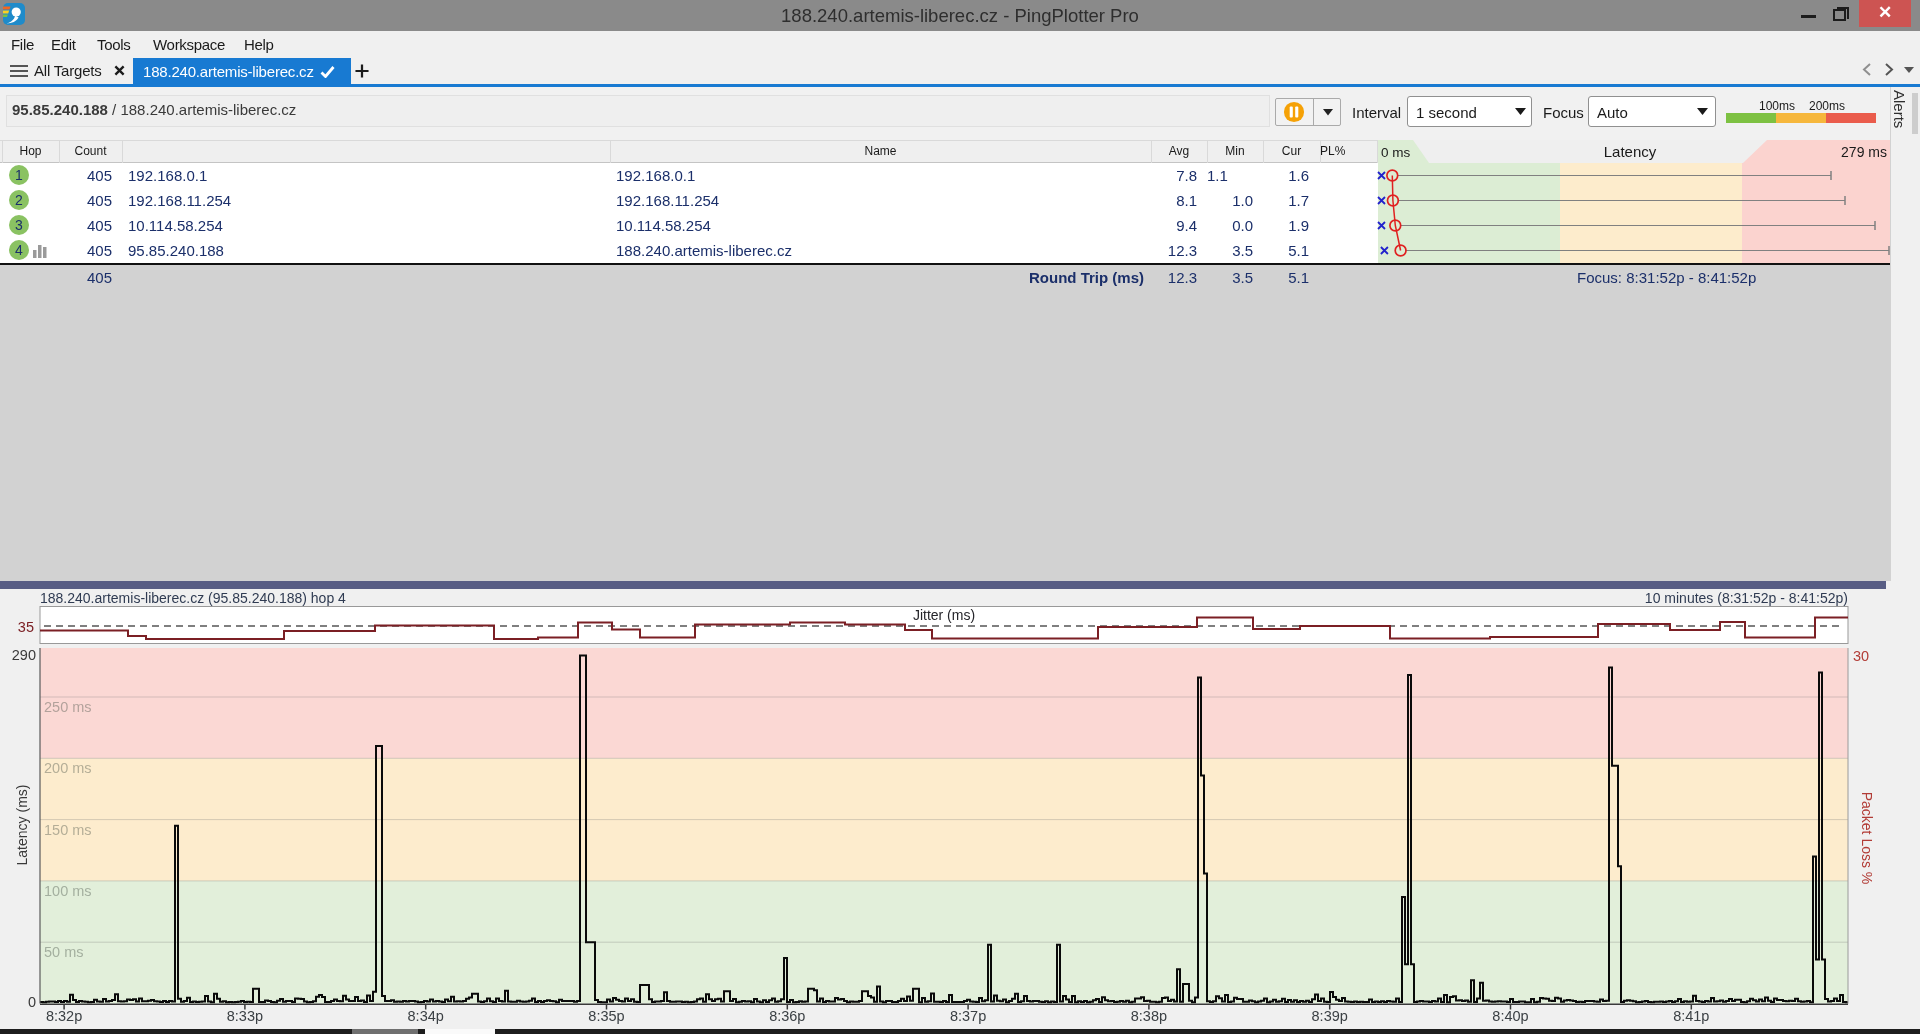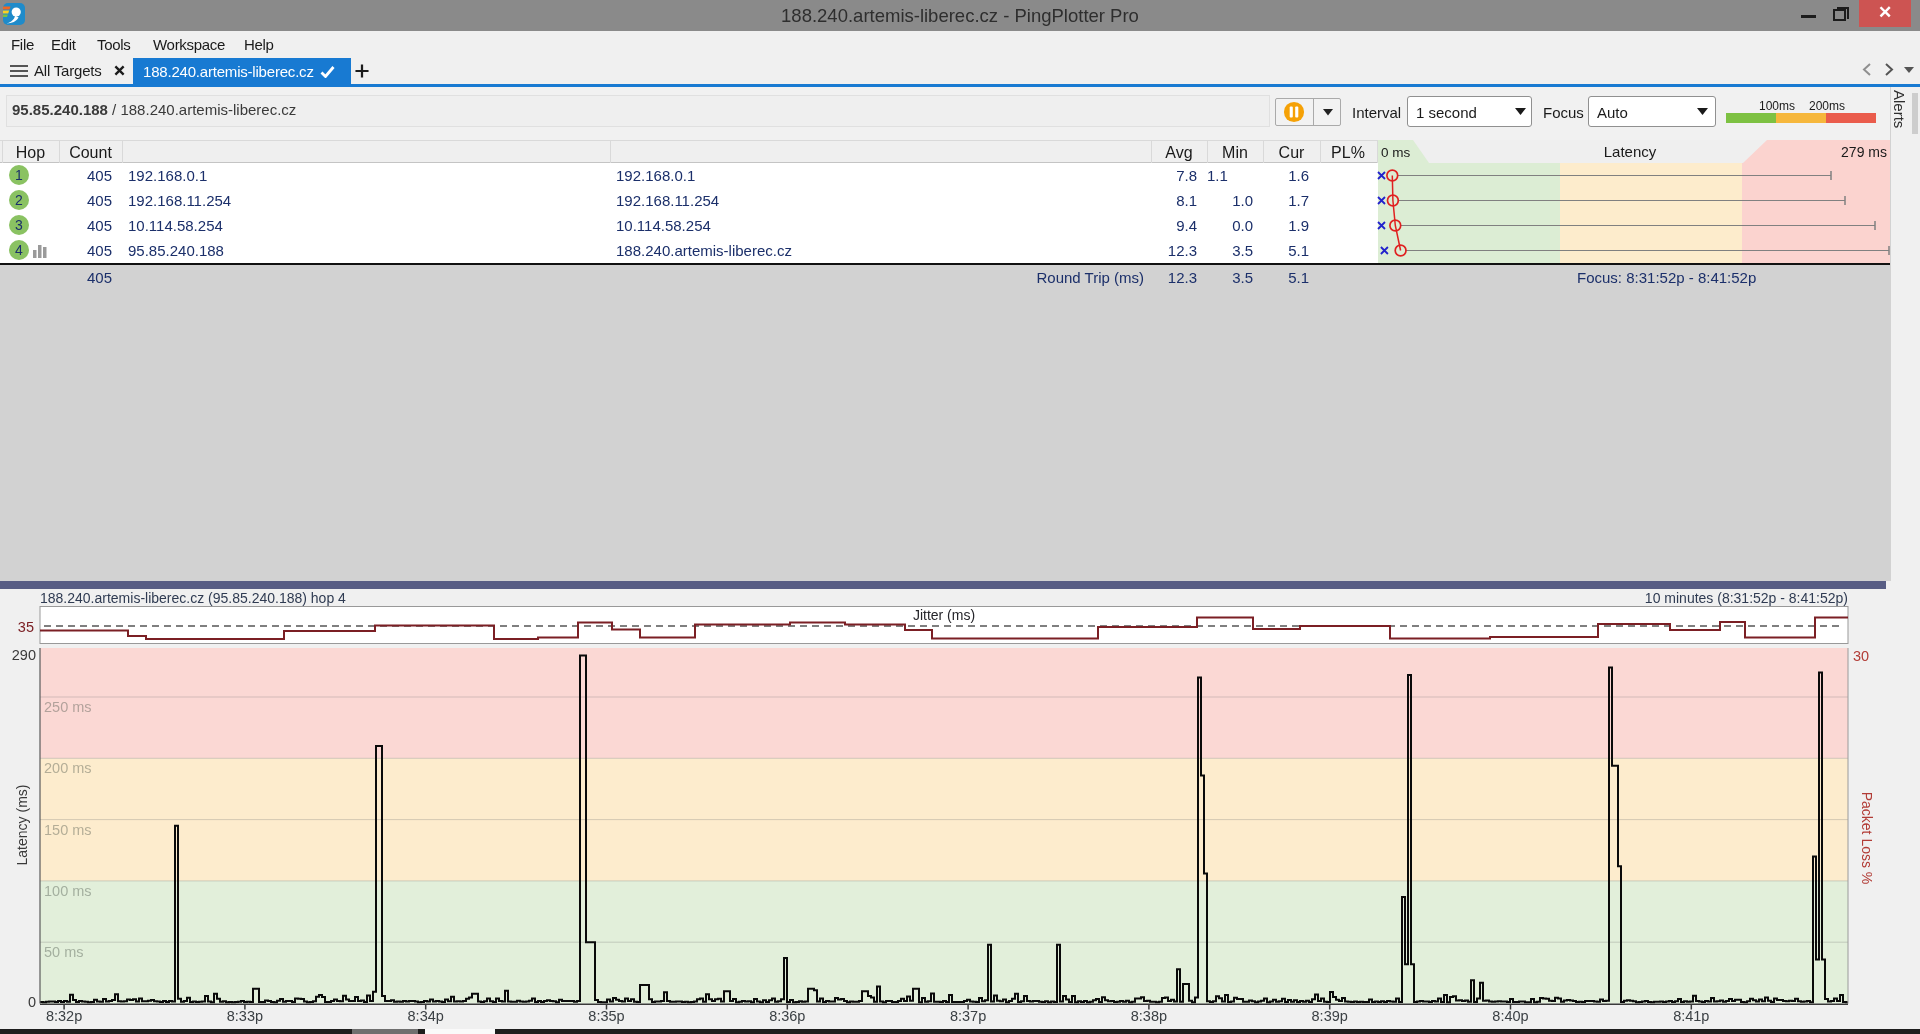--- a/index.html
+++ b/index.html
@@ -86,27 +86,28 @@
   <div class="abs" style="left:1726px;top:26px;width:50px;height:10px;background:#7dc142"></div>
   <div class="abs" style="left:1776px;top:26px;width:50px;height:10px;background:#f6b73c"></div>
   <div class="abs" style="left:1826px;top:26px;width:50px;height:10px;background:#ea5c4c"></div>
 </div>
 
 <div class="abs" style="left:1890px;top:87px;width:30px;height:494px;background:#f0f0f0;border-left:1px solid #d2d2d2">
   <div class="abs" style="left:17px;top:3px;width:60px;transform-origin:0 0;transform:rotate(90deg);font-size:15px;color:#2e2e2e">Alerts</div>
   <div class="abs" style="left:21px;top:6px;width:6px;height:41px;background:#cdcdcd"></div>
 </div>
 
-<div class="abs" style="left:0;top:140px;width:1890px;height:23px;background:#efefef;border-top:1px solid #d9d9d9;border-bottom:1px solid #c4c4c4;font-size:16px;color:#1a1a1a">
+<div class="abs" style="left:0;top:140px;width:1890px;height:23px;background:#efefef;border-top:1px solid #d9d9d9;border-bottom:1px solid #c4c4c4;font-size:12px;color:#1a1a1a">
   <span class="abs" style="left:2px;top:3px;width:57px;text-align:center">Hop</span>
   <span class="abs" style="left:59px;top:3px;width:63px;text-align:center">Count</span>
+  <span class="abs" style="left:610px;top:3px;width:541px;text-align:center">Name</span>
   <span class="abs" style="left:1151px;top:3px;width:56px;text-align:center">Avg</span>
   <span class="abs" style="left:1207px;top:3px;width:56px;text-align:center">Min</span>
   <span class="abs" style="left:1263px;top:3px;width:57px;text-align:center">Cur</span>
-  <span class="abs" style="left:1320px;top:3px;width:56px;text-align:center">PL%</span>
+  <span class="abs" style="left:1320px;top:3px;width:56px;">PL%</span>
 </div>
 <svg class="abs" style="left:1377px;top:140px" width="513" height="23" viewBox="0 0 513 23">
   <rect width="513" height="23" fill="#efefef"></rect>
   <path d="M1 0 H36 L52 23 H1 Z" fill="#dcedd4"></path>
   <path d="M390 0 H513 V23 H366 Z" fill="#fbd3cf"></path>
   <text x="4" y="17" font-size="13.5" fill="#1a1a1a" font-family="Liberation Sans">0 ms</text>
   <text x="510" y="17" font-size="14" fill="#1a1a1a" text-anchor="end" font-family="Liberation Sans">279 ms</text>
   <text x="253" y="17" font-size="15" fill="#1a1a1a" text-anchor="middle" font-family="Liberation Sans">Latency</text>
 </svg>
 <div class="abs" style="left:0;top:163px;width:1890px;height:100px;background:#ffffff"></div>
@@ -173,21 +174,21 @@
   <span class="abs" style="left:128px;top:79px">95.85.240.188</span>
   <span class="abs" style="left:616px;top:79px">188.240.artemis-liberec.cz</span>
   <span class="abs" style="left:1151px;top:79px;width:46px;text-align:right">12.3</span>
   <span class="abs" style="left:1207px;top:79px;width:46px;text-align:right">3.5</span>
   <span class="abs" style="left:1263px;top:79px;width:46px;text-align:right">5.1</span>
 </div>
 <div class="abs" style="left:0;top:263px;width:1890px;height:2px;background:#111"></div>
 <div class="abs" style="left:0;top:265px;width:1890px;height:316px;background:#d2d2d2"></div>
 <div class="abs" style="left:0;top:269px;width:1890px;font-size:15px;color:#1b2f6a">
   <span class="abs" style="left:59px;top:0;width:53px;text-align:right">405</span>
-  <span class="abs" style="left:944px;top:0;width:200px;text-align:right;font-weight:normal">Round Trip (ms)</span>
+  <span class="abs" style="left:944px;top:0;width:200px;text-align:right;font-weight:bold">Round Trip (ms)</span>
   <span class="abs" style="left:1151px;top:0;width:46px;text-align:right">12.3</span>
   <span class="abs" style="left:1207px;top:0;width:46px;text-align:right">3.5</span>
   <span class="abs" style="left:1263px;top:0;width:46px;text-align:right">5.1</span>
   <span class="abs" style="left:1577px;top:0;width:300px;text-align:left">Focus: 8:31:52p - 8:41:52p</span>
 </div>
 <div class="abs" style="left:0;top:581px;width:1886px;height:8px;background:#585d84"></div>
 <div class="abs" style="left:1886px;top:581px;width:34px;height:8px;background:#f0f0f0"></div>
 <div class="abs" style="left:0;top:589px;width:1920px;height:445px;background:#f0f0f0"></div>
 <svg width="1920" height="446" viewBox="0 589 1920 446" style="position:absolute;left:0;top:589px" font-family="Liberation Sans, sans-serif">
 <text x="40" y="603" font-size="14" fill="#2f3b52">188.240.artemis-liberec.cz (95.85.240.188) hop 4</text>

